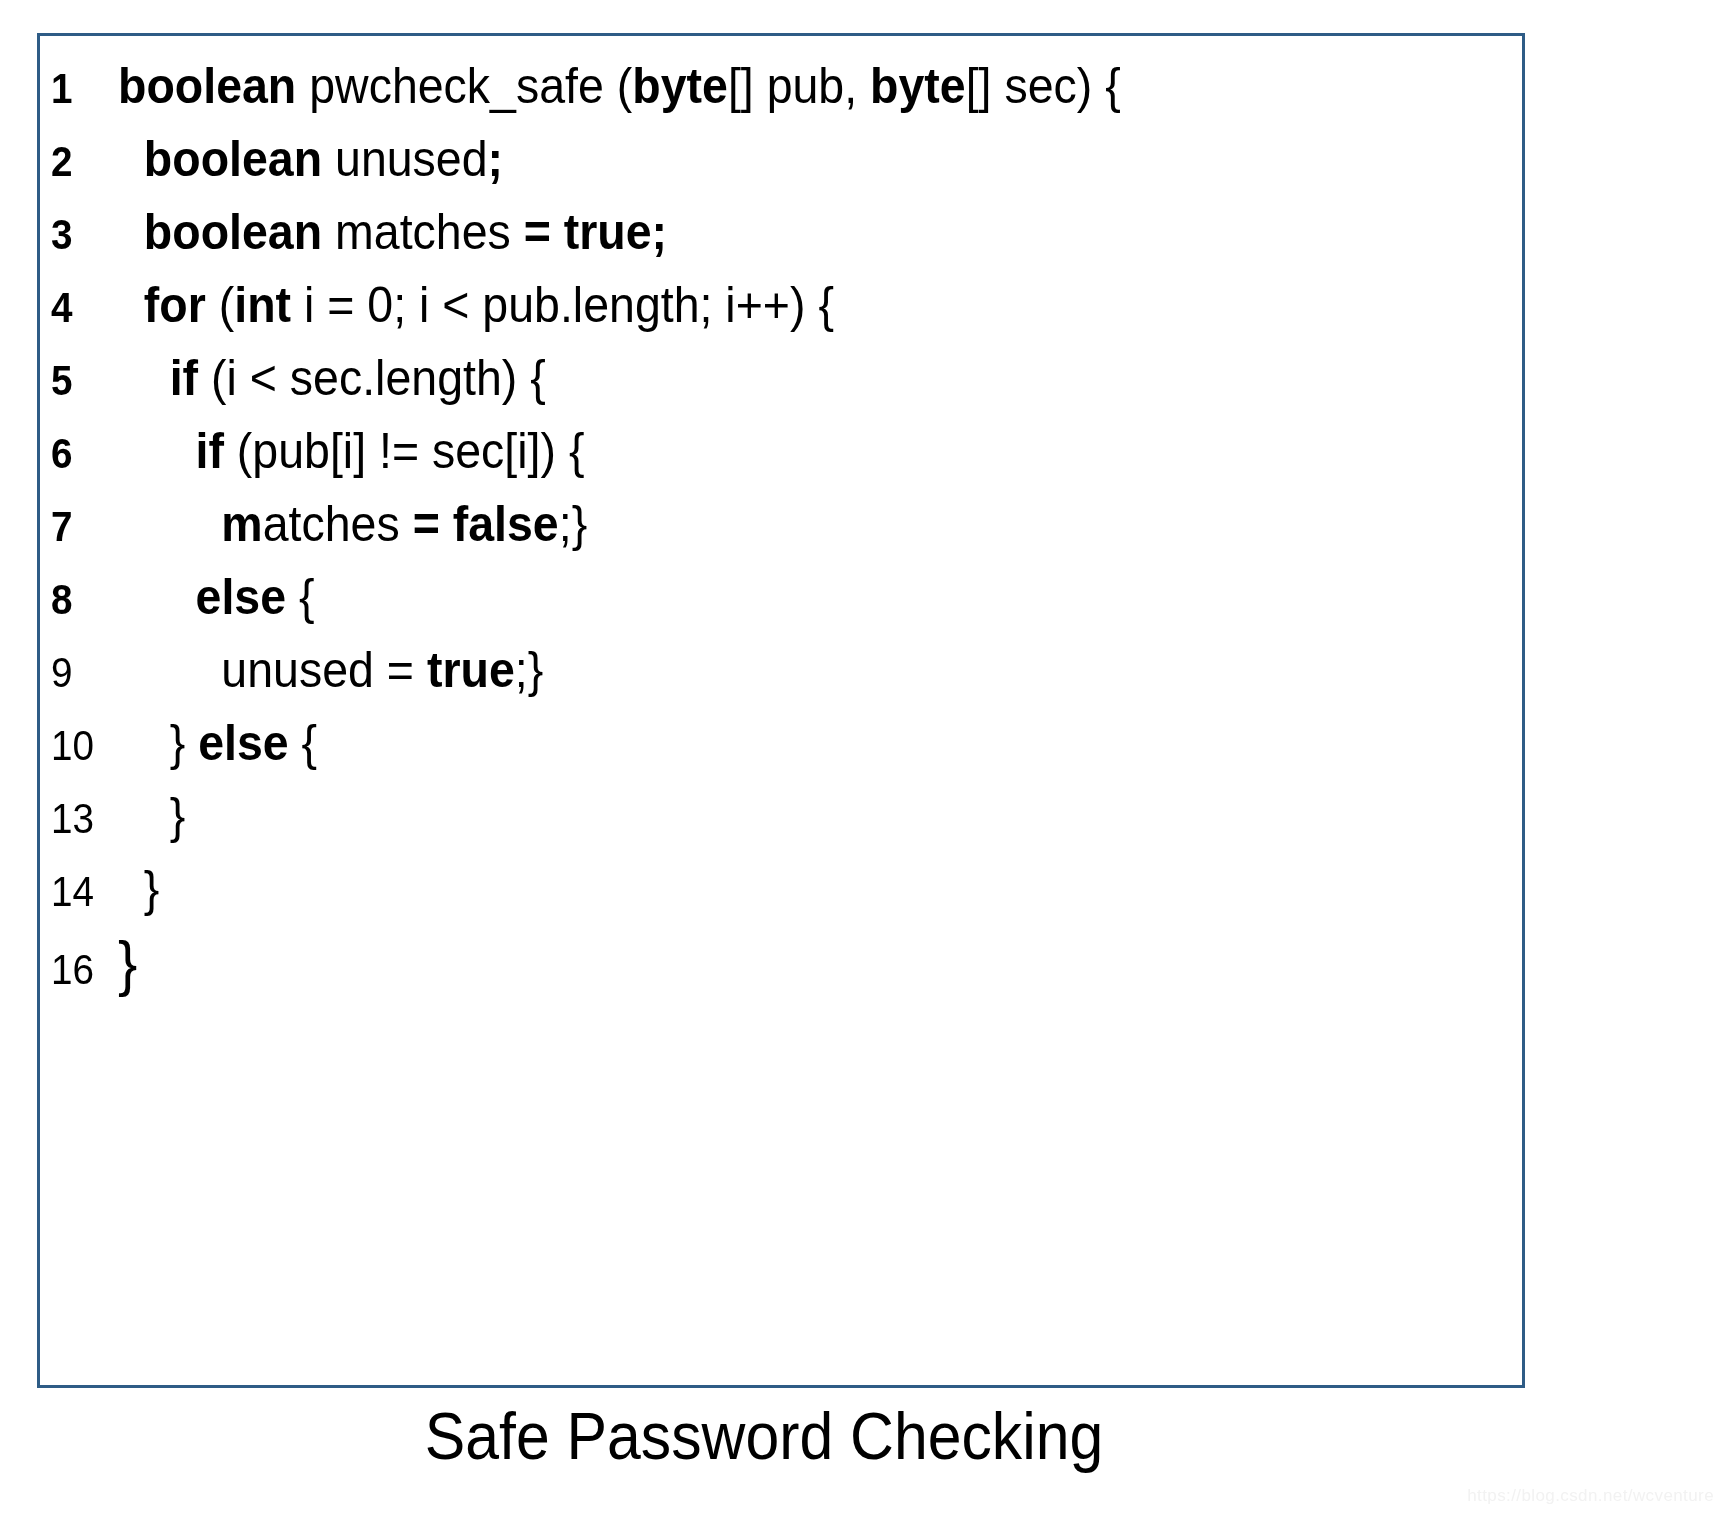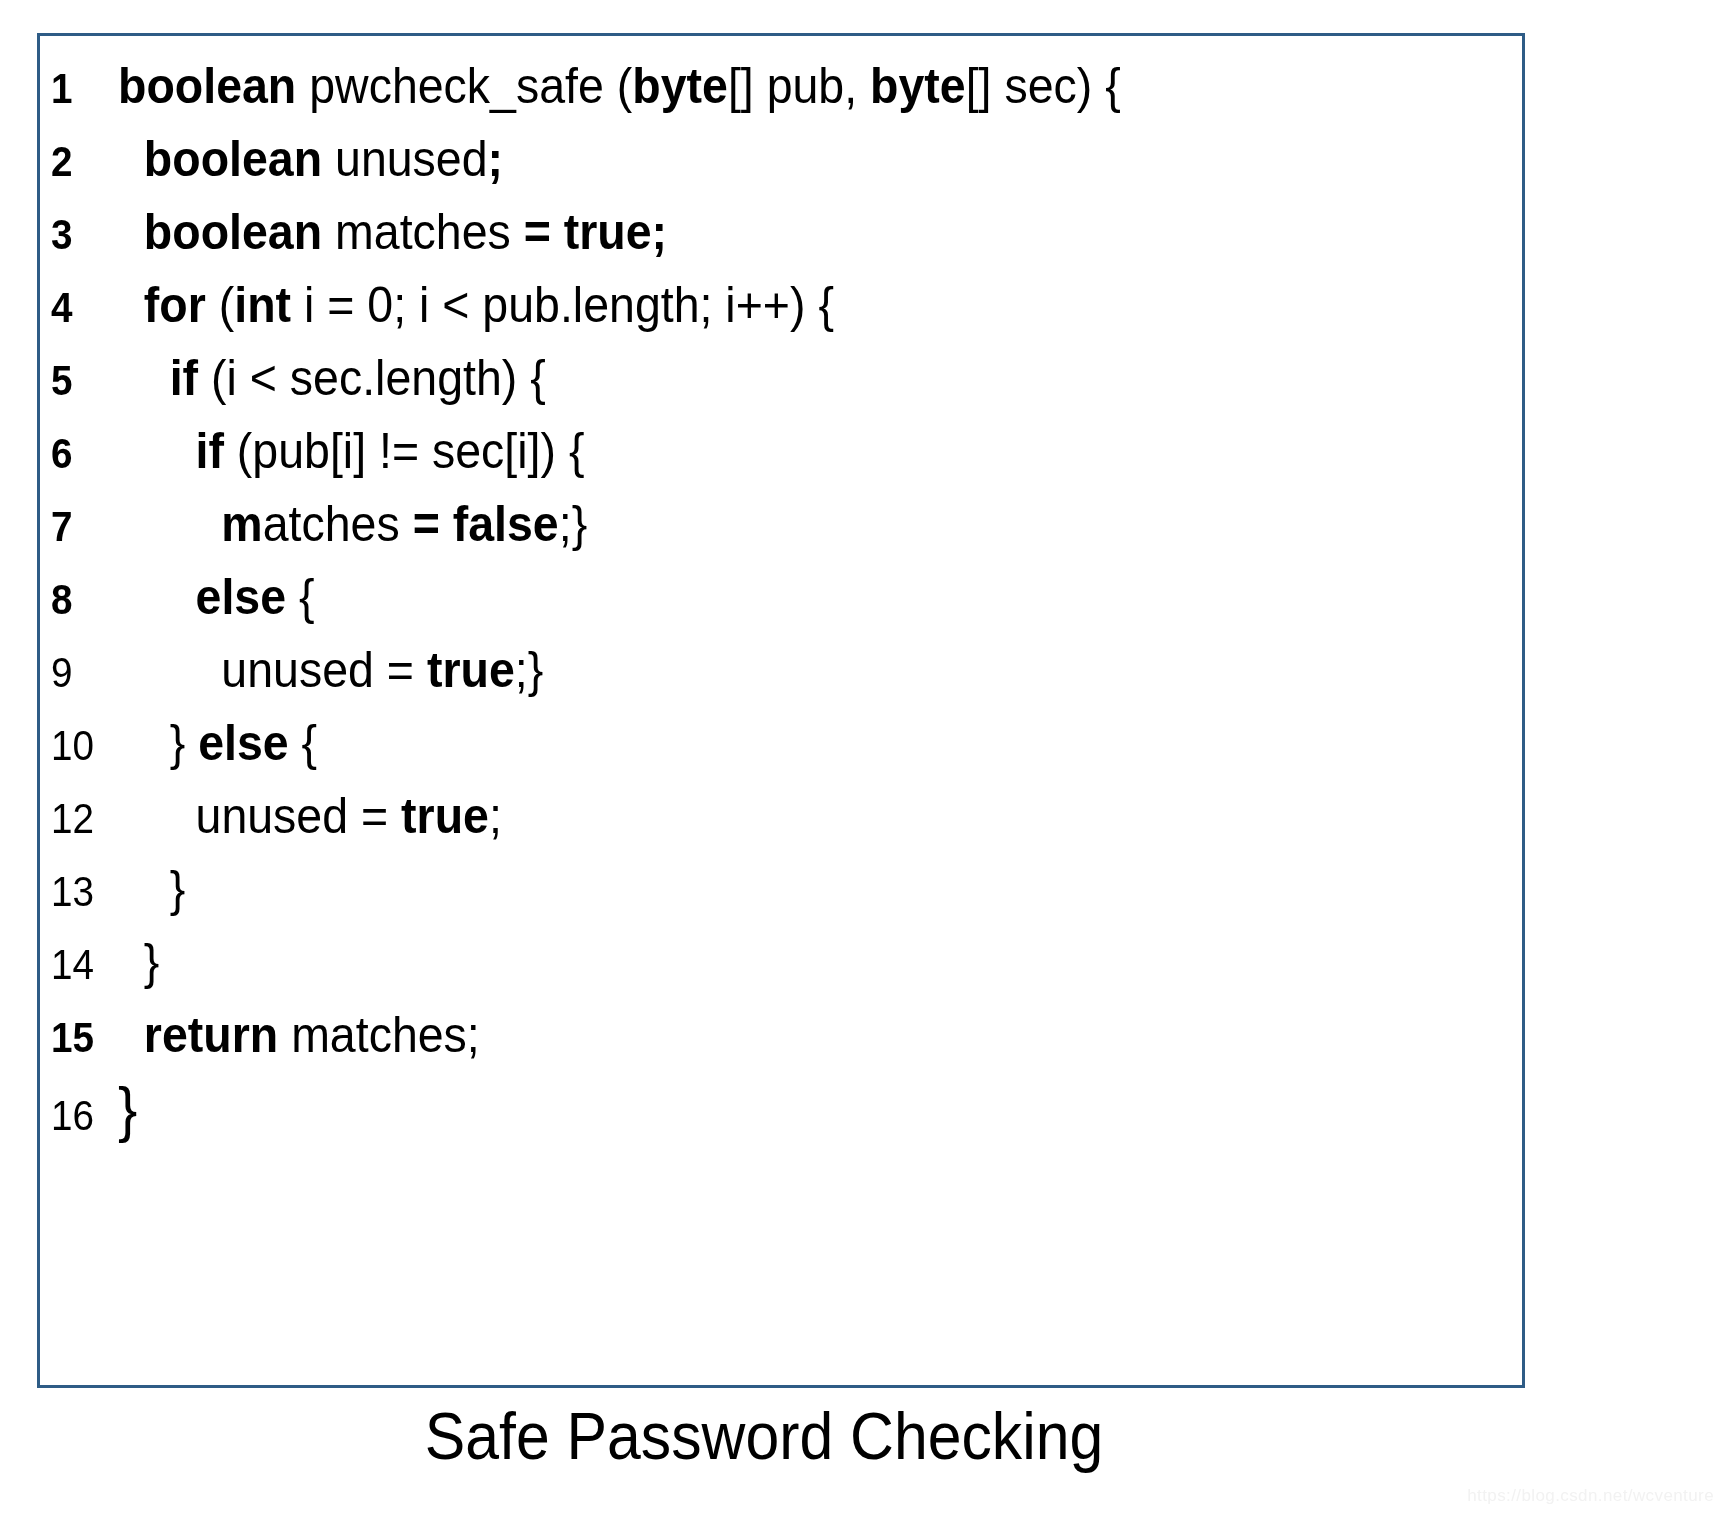--- a/index.html
+++ b/index.html
@@ -103,23 +103,21 @@
       <div class="code-line"><span class="line-no b">1</span><span class="line-code"><b>boolean</b> pwcheck_safe (<b>byte</b>[] pub, <b>byte</b>[] sec) {</span></div>
       <div class="code-line"><span class="line-no b">2</span><span class="line-code">  <b>boolean</b> unused<b>;</b></span></div>
       <div class="code-line"><span class="line-no b">3</span><span class="line-code">  <b>boolean</b> matches <b>= true;</b></span></div>
       <div class="code-line"><span class="line-no b">4</span><span class="line-code">  <b>for</b> (<b>int</b> i = 0; i &lt; pub.length; i++) {</span></div>
       <div class="code-line"><span class="line-no b">5</span><span class="line-code">    <b>if</b> (i &lt; sec.length) {</span></div>
       <div class="code-line"><span class="line-no b">6</span><span class="line-code">      <b>if</b> (pub[i] != sec[i]) {</span></div>
       <div class="code-line"><span class="line-no b">7</span><span class="line-code">        <b>m</b>atches <b>= false</b>;}</span></div>
       <div class="code-line"><span class="line-no b">8</span><span class="line-code">      <b>else</b> {</span></div>
       <div class="code-line"><span class="line-no">9</span><span class="line-code">        unused = <b>true</b>;}</span></div>
       <div class="code-line"><span class="line-no">10</span><span class="line-code">    } <b>else</b> {</span></div>
-      <div class="code-line"><span class="line-no">12</span><span class="line-code">      unused = <b>true</b>;</span></div>
       <div class="code-line"><span class="line-no">13</span><span class="line-code">    }</span></div>
       <div class="code-line"><span class="line-no">14</span><span class="line-code">  }</span></div>
-      <div class="code-line"><span class="line-no b">15</span><span class="line-code">  <b>return</b> matches;</span></div>
       <div class="code-line big"><span class="line-no">16</span><span class="line-code">}</span></div>
     </div>
 </div>
 
 <div id="caption">Safe Password Checking</div>
 
 <div id="watermark" style="color: rgb(242, 242, 242);">https://blog.csdn.net/wcventure</div>
 
 </body></html>

